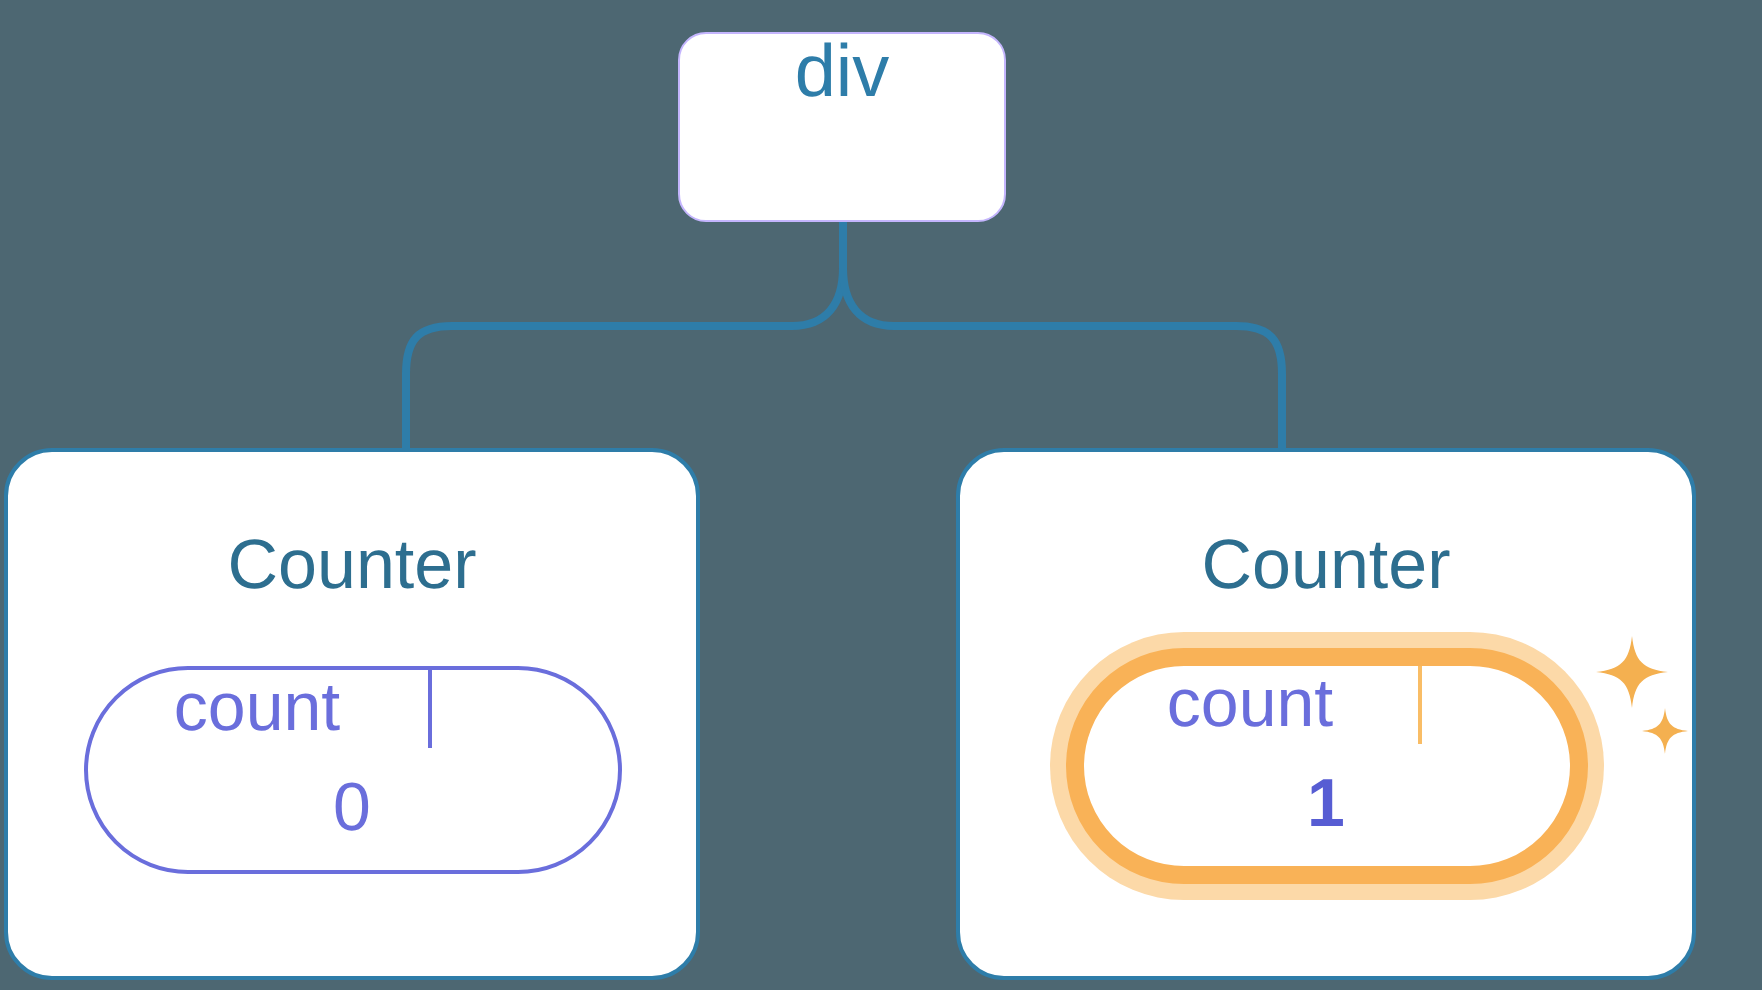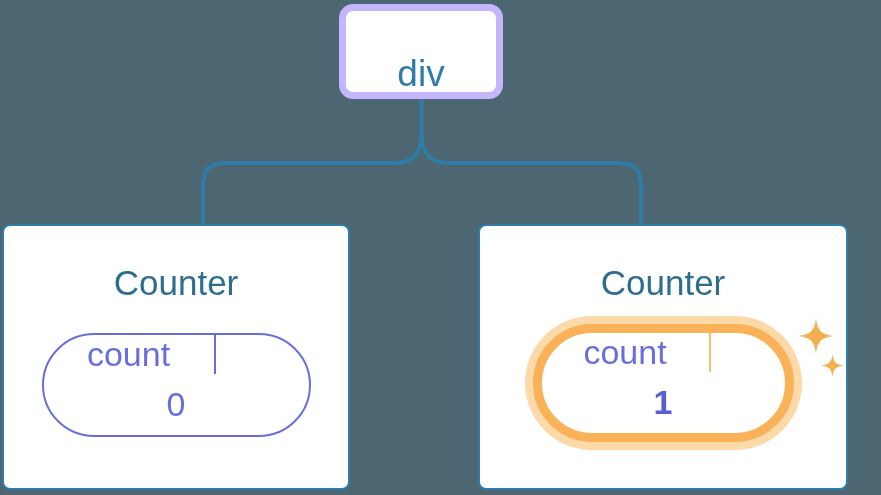--- a/index.html
+++ b/index.html
@@ -25,44 +25,44 @@
   }
   .connectors path {
     fill: none;
     stroke: #2e7da9;
     stroke-width: 4;
   }
 
   
   .root-node {
     position: absolute;
-    left: 339px; top: 4px;
+    left: 339px; top: 16px;
     width: 164px; height: 95px;
     background: #ffffff;
-    border: 7px solid #c4b5fd;
+    border: 1px solid #c4b5fd;
     border-radius: 14px;
     display: flex;
-    align-items: flex-end;
+    align-items: flex-start;
     justify-content: center;
     z-index: 2;
   }
   .root-node span {
     color: #2e7da9;
     font-size: 37px;
     line-height: 1;
   }
 
   
   .card {
     position: absolute;
     top: 224px;
     height: 266px;
     background: #ffffff;
     border: 2px solid #2e7da9;
-    border-radius: 8px;
+    border-radius: 24px;
     display: flex;
     flex-direction: column;
     align-items: center;
     z-index: 2;
   }
   .card.left  { left: 2px;   width: 348px; }
   .card.right { left: 478px; width: 370px; }
 
   .card-title {
     margin-top: 38px;

